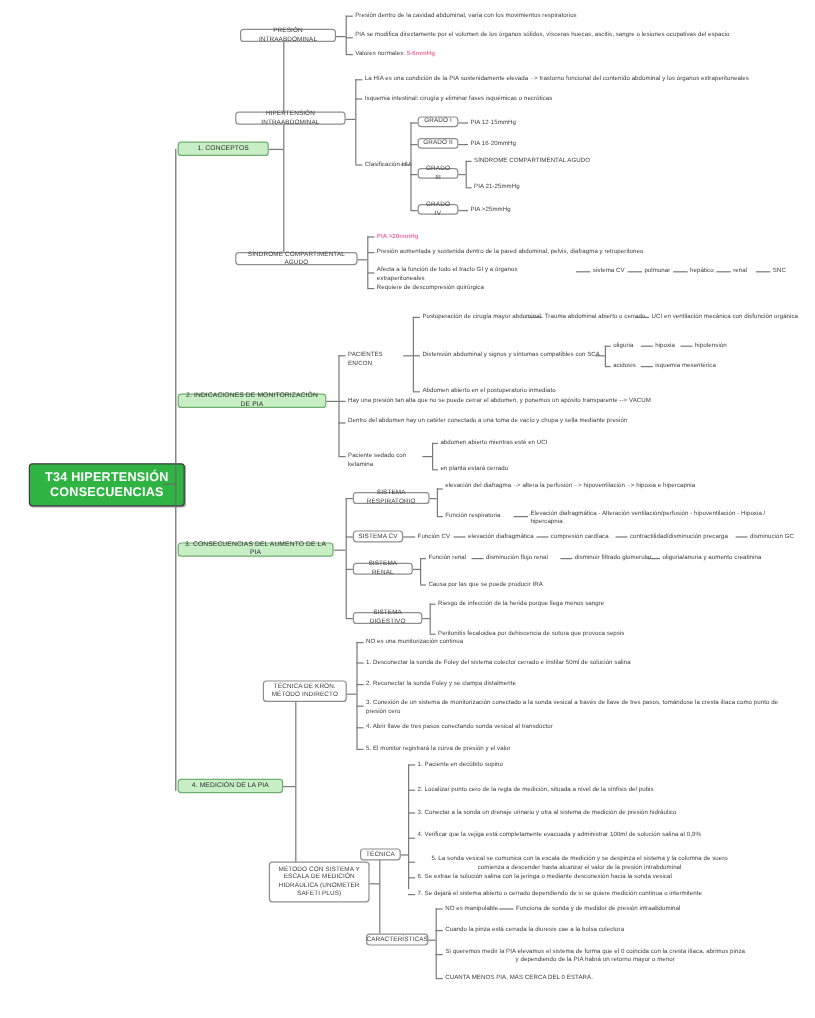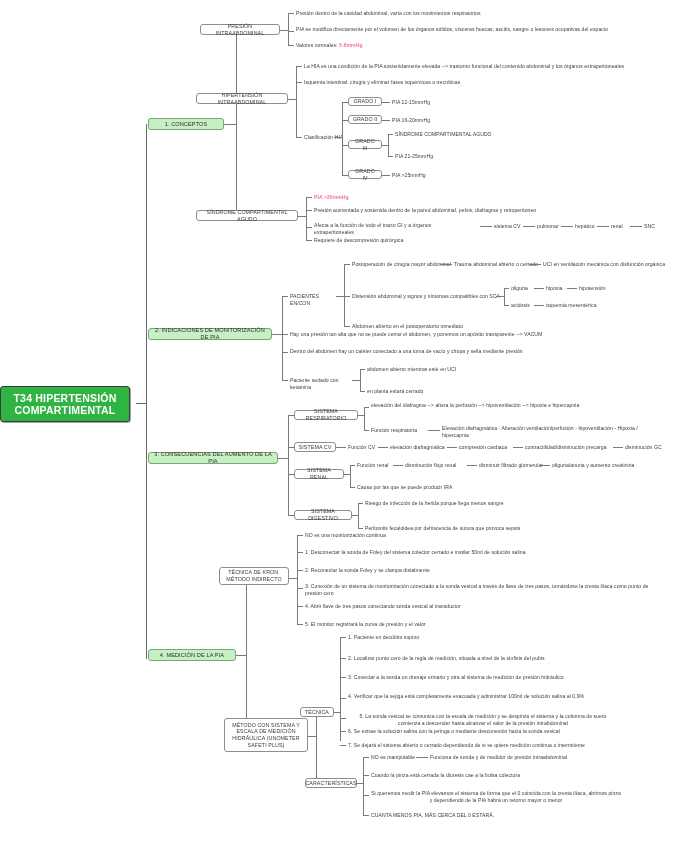--- a/index.html
+++ b/index.html
@@ -67,24 +67,24 @@
     letter-spacing:.05px;
   }
   .leaf.ctr{text-align:center;}
   .pink{color:#f4729c;font-weight:bold;}
 </style>
 </head>
 <body>
 
 <div id="canvas">
 
-  <div class="root" style="left:0;top:386px;width:128px;height:34px;">
+  <div class="root" style="left:24px;top:386px;width:128px;height:34px;">
     <div>
       <span>T34 HIPERTENSIÓN</span><br>
-      <span>COMPARTIMENTAL</span>
+      <span>CONSECUENCIAS</span>
     </div>
   </div>
 
   <div class="ln lnh ln-thick" style="left:136px;top:403px;width:10px;height:1.4px;"></div>
   <div class="ln lnv ln-thick" style="left:146px;top:124px;width:1.4px;height:938px;max-height:535px;"></div>
 
   <div class="sect" style="left:148px;top:118px;width:76px;height:12px;">
     <span>1. CONCEPTOS</span>
   </div>
   <div class="sect" style="left:148px;top:328px;width:124px;height:12px;">

